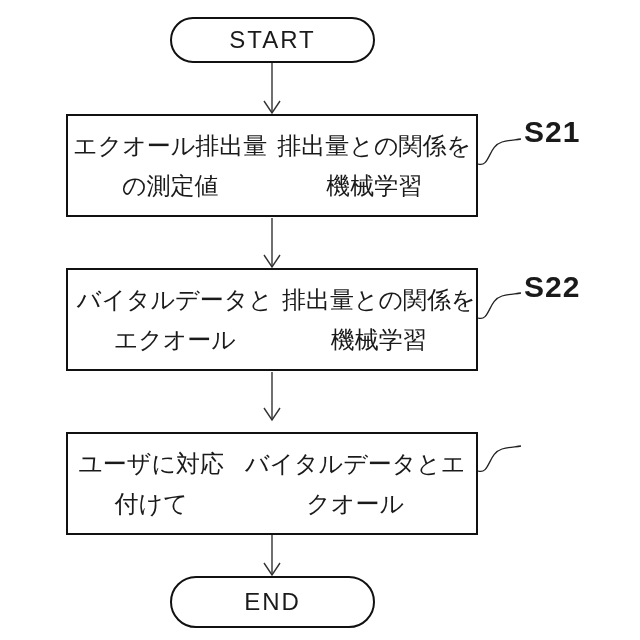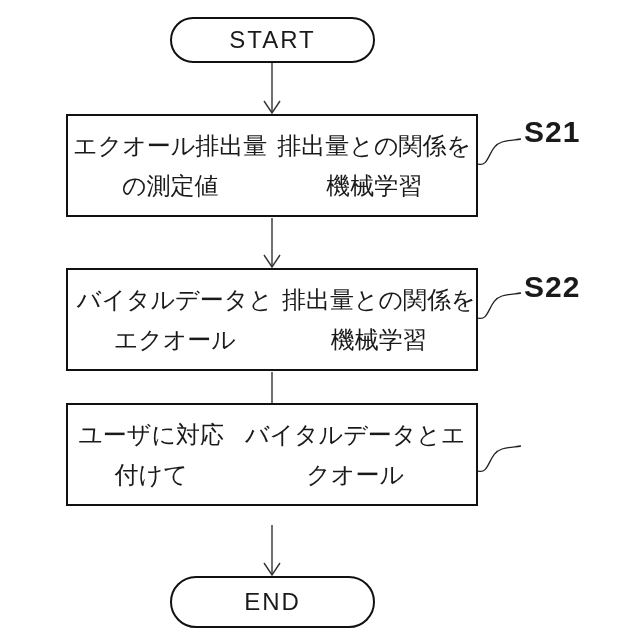--- a/index.html
+++ b/index.html
@@ -51,21 +51,21 @@
     display: flex;
     flex-direction: row;
     align-items: center;
     justify-content: center;
     text-align: center;
     font-size: 24px;
     line-height: 40px;
   }
   .process.p1 { top: 114px; }
   .process.p2 { top: 268px; }
-  .process.p3 { top: 403px; }
+  .process.p3 { top: 432px; }
   .step-label {
     position: absolute;
     left: 524px;
     font-size: 30px;
     line-height: 30px;
     letter-spacing: 1px;
     color: #1a1a1a;
   }
   .step-label.l1 { top: 117px; font-weight: bold; }
   .step-label.l2 { top: 272px; font-weight: bold; }

